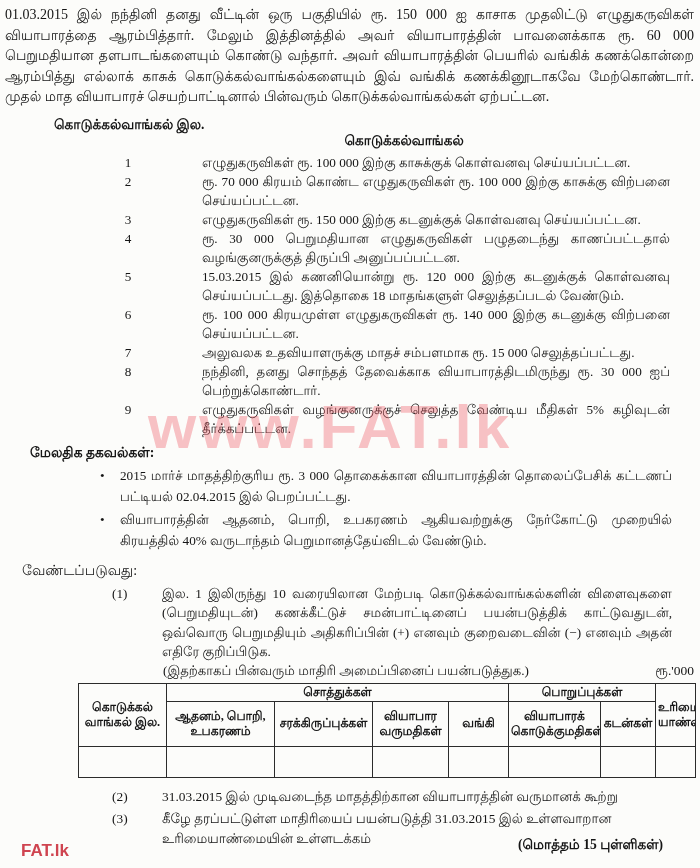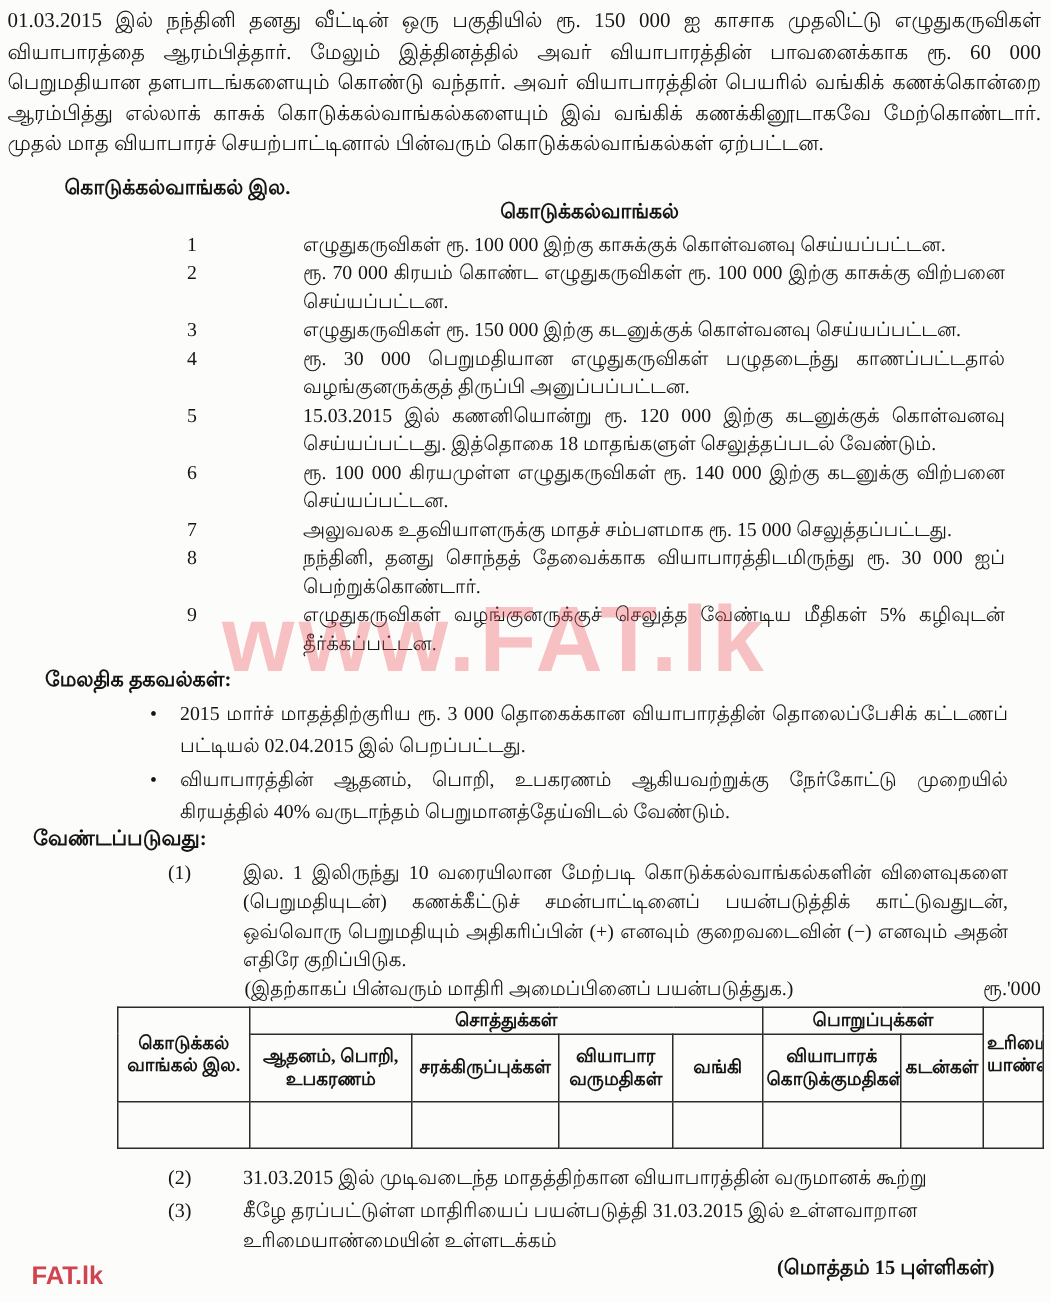--- a/index.html
+++ b/index.html
@@ -15,38 +15,38 @@
 
   
   .intro{
     margin:5px 6px 0 5px;
     font-size:14px;line-height:20.5px;
     text-align:justify;
   }
 
   
   .txn-head{display:flex;margin-top:9px;font-weight:bold;font-size:13.6px;}
-  .txn-head-left{margin-left:43px;}
+  .txn-head-left{margin-left:54px;}
   .txn-head-right{margin-left:140px;margin-top:16px;}
 
   
   .txn-list{margin:3px 30px 0 100px;font-size:13.2px;}
   .txn-row{display:flex;line-height:19px;}
   .txn-no{width:56px;flex:none;text-align:center;}
   .txn-text{flex:1;padding-left:46px;text-align:justify;}
 
   
   .addl-head{margin:7px 0 0 30px;font-weight:bold;font-size:13.8px;}
   .bullets{margin:3px 28px 0 100px;font-size:13.2px;}
   .bullet{display:flex;line-height:21px;margin-top:2px;}
   .bullet-dot{width:20px;flex:none;}
   .bullet-text{flex:1;text-align:justify;}
 
   
-  .req-head{margin:0 0 0 22px;font-weight:bold;font-size:14px;}
+  .req-head{margin:12px 0 0 22px;font-weight:normal;font-size:14px;}
   .q{display:flex;margin:4px 28px 0 112px;font-size:13.2px;line-height:19.5px;}
   .q-no{width:30px;flex:none;}
   .q-text{flex:1;padding-left:20px;text-align:justify;}
   .q1-note-row{display:flex;justify-content:space-between;margin:1px 6px 0 163px;font-size:13.2px;}
   .unit{font-weight:normal;font-size:13.5px;}
 
   
   .eq-table{
     margin:3px 0 0 78px;border-collapse:collapse;table-layout:fixed;
     width:617px;font-size:12.3px;

